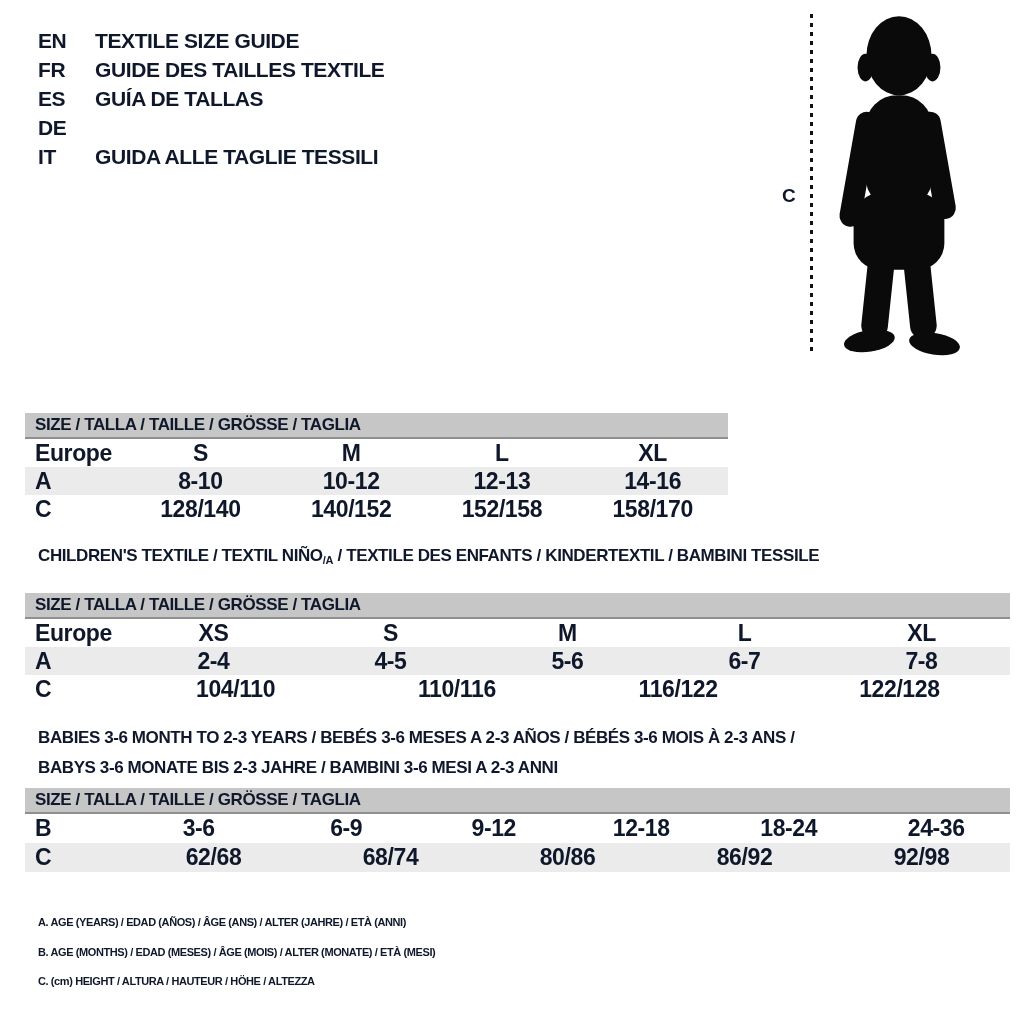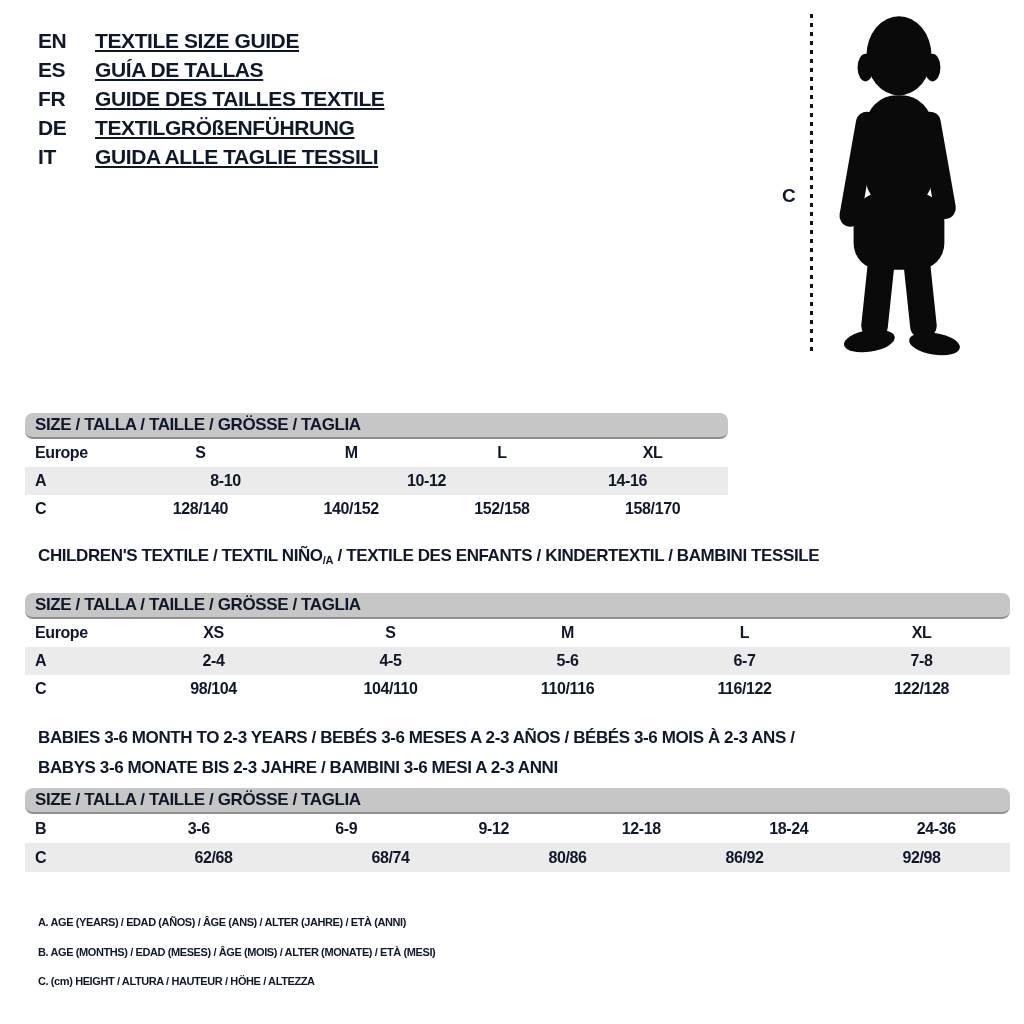--- a/index.html
+++ b/index.html
@@ -13,21 +13,21 @@
     font-family: "Liberation Sans", sans-serif;
     font-weight: bold;
     color: #0f172a;
     letter-spacing: -0.4px;
   }
 
   
   .lang-block { position: absolute; left: 38px; top: 26px; }
   .lang-row { display: flex; line-height: 29px; font-size: 21px; white-space: nowrap; }
   .lang-code { width: 57px; flex: none; }
-  .lang-title { flex: none; text-decoration: underline; }
+  .lang-title { flex: none; }
 
   
   .figure { position: absolute; left: 780px; top: 8px; width: 236px; height: 362px; }
   .figure-label { position: absolute; left: 2px; top: 177px; font-size: 19px; }
   .dotted-line {
     position: absolute; left: 30px; top: 6px; width: 3px; height: 342px;
     background: repeating-linear-gradient(to bottom, #111 0px, #111 4.5px, transparent 4.5px, transparent 9px);
   }
   .baby-svg { position: absolute; left: 44px; top: 2px; width: 148px; height: 350px; }
 
@@ -43,53 +43,51 @@
   .table-junior { top: 413px; width: 703px; }
   .table-children { top: 593px; width: 985px; }
   .table-babies { top: 788px; width: 985px; }
   .t-header {
     background: #c6c6c6;
     border-bottom: 2px solid #8f8f8f;
     height: 26px; line-height: 24px;
     padding-left: 10px;
     font-size: 17px;
     white-space: nowrap;
-    border-radius: 8px;
   }
-  .t-row { display: flex; height: 28px; line-height: 28px; font-size: 16px; align-items: flex-end; }
+  .t-row { display: flex; height: 28px; line-height: 28px; font-size: 23px; align-items: flex-end; }
   .table-babies .t-row { height: 29px; line-height: 29px; }
   .t-row.stripe { background: #ebebeb; }
   .t-label { width: 100px; flex: none; padding-left: 10px; }
   .t-cell { flex: 1 1 0; text-align: center; }
 
   
   .footnotes { position: absolute; left: 38px; top: 908px; font-size: 11px; line-height: 29.5px; }
   .footnote { white-space: nowrap; }
 </style>
 </head>
 <body>
 
 <div class="page">
 
   <div class="lang-block">
     <div class="lang-row">
       <span class="lang-code">EN</span>
       <span class="lang-title">TEXTILE SIZE GUIDE</span>
     </div>
     <div class="lang-row">
+      <span class="lang-code">FR</span>
+      <span class="lang-title">GUIDE DES TAILLES TEXTILE</span>
+    </div>
+    <div class="lang-row">
       <span class="lang-code">ES</span>
       <span class="lang-title">GUÍA DE TALLAS</span>
     </div>
     <div class="lang-row">
-      <span class="lang-code">FR</span>
-      <span class="lang-title">GUIDE DES TAILLES TEXTILE</span>
-    </div>
-    <div class="lang-row">
       <span class="lang-code">DE</span>
-      <span class="lang-title">TEXTILGRÖßENFÜHRUNG</span>
     </div>
     <div class="lang-row">
       <span class="lang-code">IT</span>
       <span class="lang-title">GUIDA ALLE TAGLIE TESSILI</span>
     </div>
   </div>
 
   <div class="figure">
     <span class="figure-label">C</span>
     <div class="dotted-line"></div>
@@ -116,20 +114,21 @@
       <span class="t-label">Europe</span>
       <span class="t-cell">S</span>
       <span class="t-cell">M</span>
       <span class="t-cell">L</span>
       <span class="t-cell">XL</span>
     </div>
     <div class="t-row stripe">
       <span class="t-label">A</span>
       <span class="t-cell">8-10</span>
       <span class="t-cell">10-12</span>
+      <span class="t-cell">12-13</span>
       <span class="t-cell">14-16</span>
     </div>
     <div class="t-row">
       <span class="t-label">C</span>
       <span class="t-cell">128/140</span>
       <span class="t-cell">140/152</span>
       <span class="t-cell">152/158</span>
       <span class="t-cell">158/170</span>
     </div>
   </div>
@@ -150,21 +149,20 @@
     <div class="t-row stripe">
       <span class="t-label">A</span>
       <span class="t-cell">2-4</span>
       <span class="t-cell">4-5</span>
       <span class="t-cell">5-6</span>
       <span class="t-cell">6-7</span>
       <span class="t-cell">7-8</span>
     </div>
     <div class="t-row">
       <span class="t-label">C</span>
-      <span class="t-cell">98/104</span>
       <span class="t-cell">104/110</span>
       <span class="t-cell">110/116</span>
       <span class="t-cell">116/122</span>
       <span class="t-cell">122/128</span>
     </div>
   </div>
 
   <div class="section-title title-babies">
     <div>BABIES 3-6 MONTH TO 2-3 YEARS / BEBÉS 3-6 MESES A 2-3 AÑOS / BÉBÉS 3-6 MOIS À 2-3 ANS /</div>
     <div>BABYS 3-6 MONATE BIS 2-3 JAHRE / BAMBINI 3-6 MESI A 2-3 ANNI</div>

